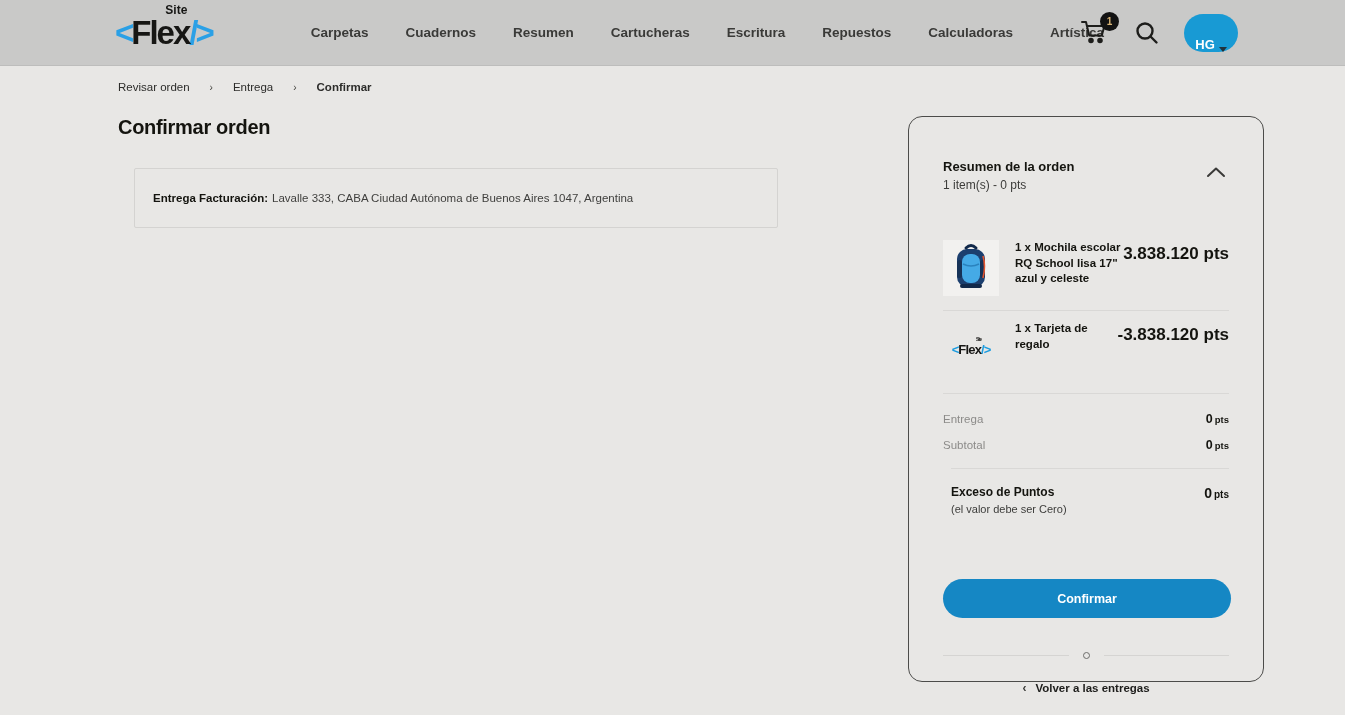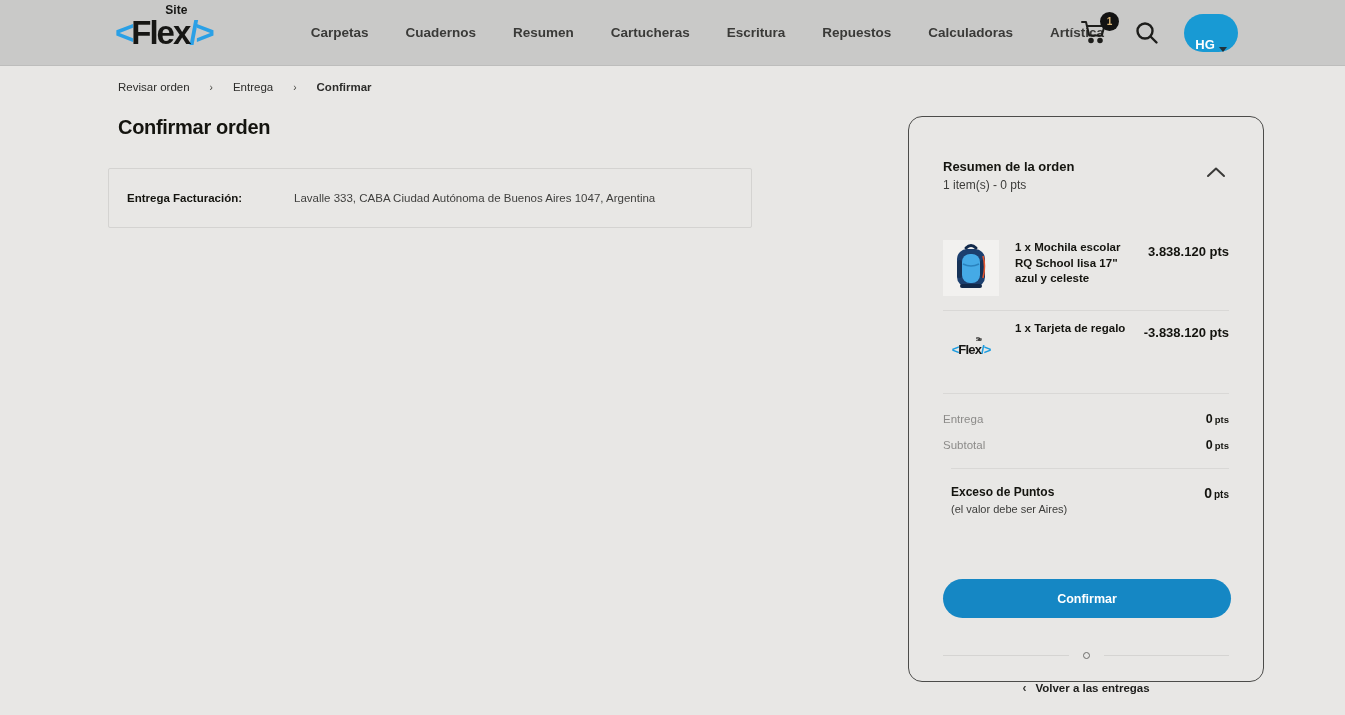--- a/index.html
+++ b/index.html
@@ -60,45 +60,45 @@
 
   
   .breadcrumb { position:absolute; left:118px; top:81px; display:flex; align-items:center; gap:20px; font-size:11.5px; color:#2c2c2a; }
   .crumb { cursor:pointer; font-weight:500; }
   .crumb.current { font-weight:800; }
   .crumb-sep { font-size:10px; color:#44443f; }
 
   .page-title { position:absolute; left:118px; top:116px; font-size:20px; font-weight:800; letter-spacing:-0.3px; color:#14140f; }
 
   .info-box {
-    position:absolute; left:108px; top:168px; width:644px; height:60px;
+    position:absolute; left:134px; top:168px; width:644px; height:60px;
     border:1px solid #d4d3d1; border-radius:2px;
     display:flex; align-items:center; padding:0 18px;
-    font-size:11.5px; color:#3f3f3d;gap:48px;
+    font-size:11.5px; color:#3f3f3d;
   }
   .info-box b { color:#14140f; font-weight:800; margin-right:4px; white-space:nowrap; }
 
   
   .panel {
     position:absolute; left:908px; top:116px; width:356px; height:566px;
     border:1.5px solid #4c4c4a; border-radius:14px;
     background:#e8e7e5;
     padding:42px 34px 0 34px;
   }
   .panel-head { display:flex; justify-content:space-between; align-items:flex-start; }
   .panel-title { font-size:13px; font-weight:800; color:#14140f; }
   .panel-sub { font-size:12px; color:#3c3c3a; margin-top:4px; }
   .collapse-btn { cursor:pointer; margin-top:6px; margin-right:2px; }
 
   .items { margin-top:38px; }
   .item-row { display:flex; align-items:flex-start; padding:10px 0 14px 0; }
   .item-row + .item-row { border-top:1px solid #d9d8d6; }
   .item-thumb { width:56px; height:56px; flex:0 0 56px; display:flex; align-items:center; justify-content:center; }
   .item-name { width:118px; margin-left:16px; font-size:11.5px; font-weight:800; color:#14140f; line-height:1.35; }
-  .item-price { flex:1; text-align:right; font-size:13px; font-weight:800; color:#14140f; padding-top:4px; white-space:nowrap; }
+  .item-price { flex:1; text-align:right; font-size:17px; font-weight:800; color:#14140f; padding-top:4px; white-space:nowrap; }
 
   .mini-logo { position:relative; white-space:nowrap; line-height:1; }
   .mini-logo .lt, .mini-logo .gt { color:#1a9ce0; font-weight:900; font-size:13px; letter-spacing:-1px; }
   .mini-logo .word { color:#161614; font-weight:900; font-size:13px; letter-spacing:-0.8px; position:relative; }
   .mini-logo .site { position:absolute; top:-4px; right:0; font-size:4.5px; font-weight:800; color:#161614; }
 
   .totals { border-top:1px solid #d9d8d6; margin-top:2px; padding-top:12px; }
   .total-row { display:flex; justify-content:space-between; align-items:center; padding:6px 0; }
   .total-label { font-size:11.5px; color:#8c8b89; }
   .total-val { font-weight:800; color:#14140f; font-size:12.5px; }
@@ -246,21 +246,21 @@
       </div>
       <div class="total-row">
         <span class="total-label">Subtotal</span>
         <span class="total-val"><span>0</span><span class="unit">pts</span></span>
       </div>
     </div>
 
     <div class="excess">
       <div>
         <div class="excess-label">Exceso de Puntos</div>
-        <div class="excess-note">(el valor debe ser Aires)</div>
+        <div class="excess-note">(el valor debe ser Cero)</div>
       </div>
       <div class="excess-val"><span>0</span><span class="unit">pts</span></div>
     </div>
 
     <button class="confirm-btn">Confirmar</button>
 
     <div class="pager">
       <span class="pager-line"></span>
       <span class="pager-dot"></span>
       <span class="pager-line"></span>

